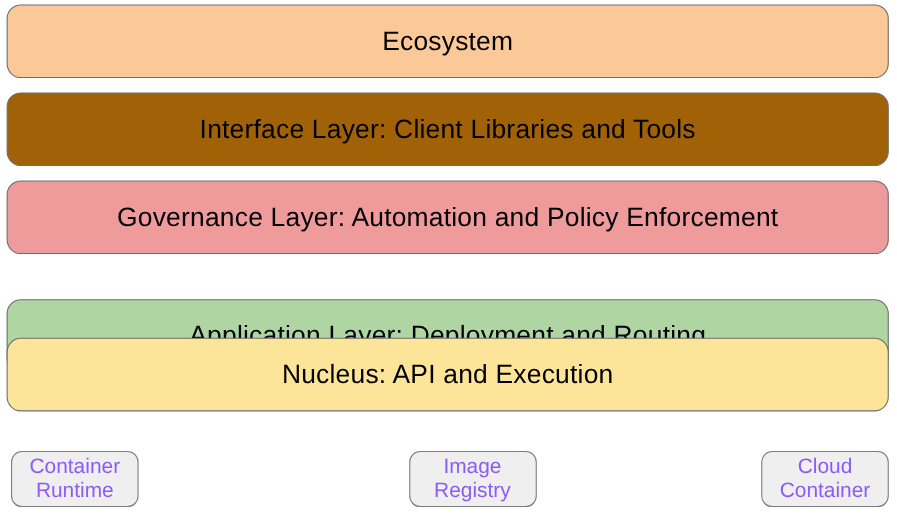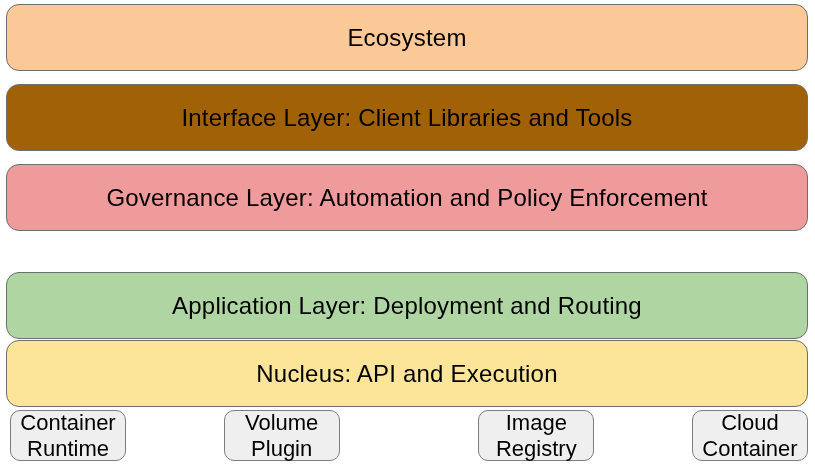--- a/index.html
+++ b/index.html
@@ -27,43 +27,43 @@
     align-items: center;
     justify-content: center;
     font-size: 24px;
     color: #000000;
     letter-spacing: 0.2px;
   }
   .layer-0 { top: 4px; }
   .layer-1 { top: 84px; }
   .layer-2 { top: 164px; }
   .layer-3 { top: 244px; margin-top: 28px; }
-  .layer-4 { top: 340px; }
+  .layer-4 { top: 307px; }
   .plugins-row {
     position: absolute;
     left: 10px;
     top: 410px;
     width: 798px;
     display: flex;
     justify-content: space-between;
   }
   .plugin {
     width: 116px;
     height: 51px;
     box-sizing: border-box;
     background: #efefef;
     border: 1px solid #7d7d7d;
     border-radius: 10px;
     display: flex;
     align-items: center;
     justify-content: center;
     text-align: center;
-    font-size: 22px;
+    font-size: 19px;
     line-height: 1.15;
-    color: #000000;
+    color: #8b5cf6;
   }
 </style>
 </head>
 <body>
 
 <div class="diagram">
 
   <div class="layer layer-0" style="background: rgb(251, 200, 151);">
     <span>Ecosystem</span>
   </div>
@@ -81,23 +81,20 @@
   </div>
 
   <div class="layer layer-4" style="background: rgb(252, 228, 153);">
     <span>Nucleus: API and Execution</span>
   </div>
 
   <div class="plugins-row">
     <div class="plugin" style="background: rgb(239, 239, 239);">
       <span>Container Runtime</span>
     </div>
-    <div class="plugin" style="background: rgb(239, 239, 239);">
-      <span>Volume Plugin</span>
-    </div>
     <div class="plugin" style="background: rgb(239, 239, 239); margin-left: 41px;">
       <span>Image Registry</span>
     </div>
     <div class="plugin" style="background: rgb(239, 239, 239);">
       <span>Cloud Container</span>
     </div>
   </div>
 
 </div>
 

